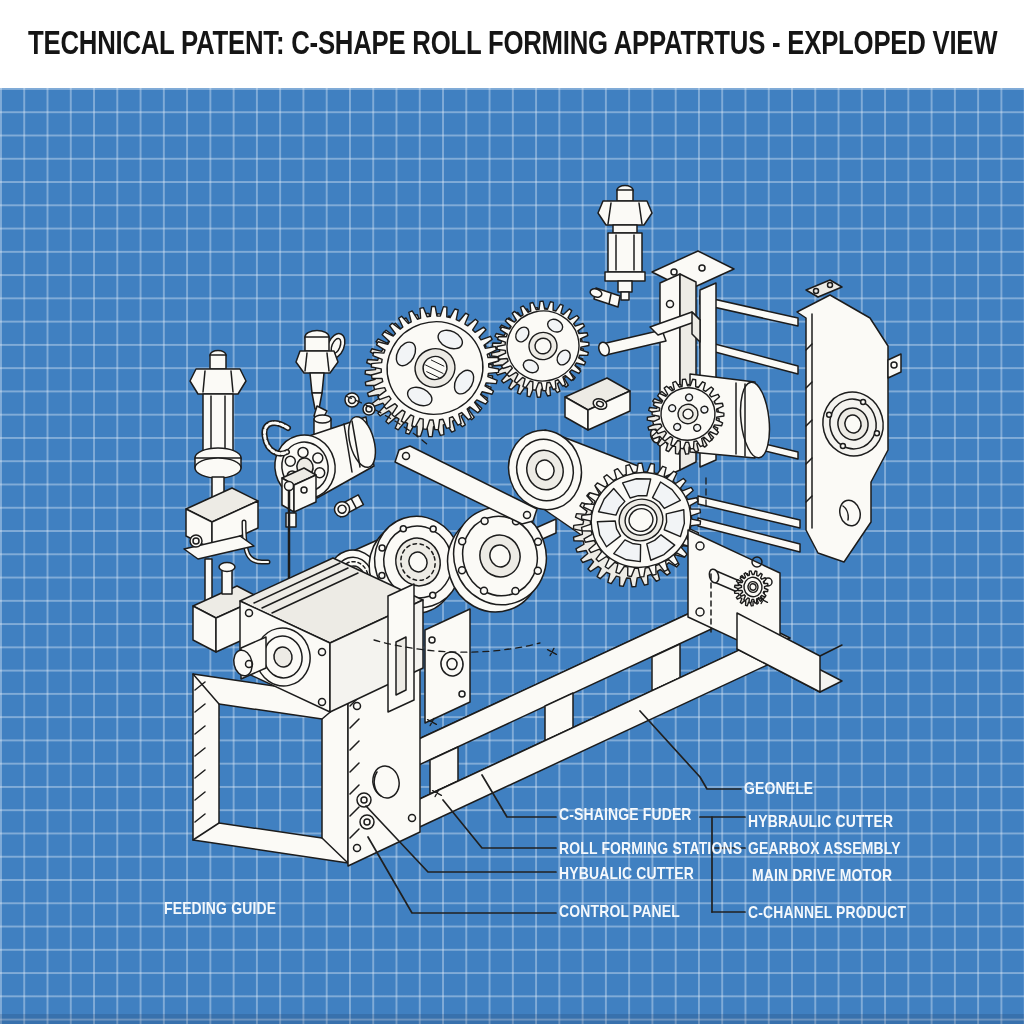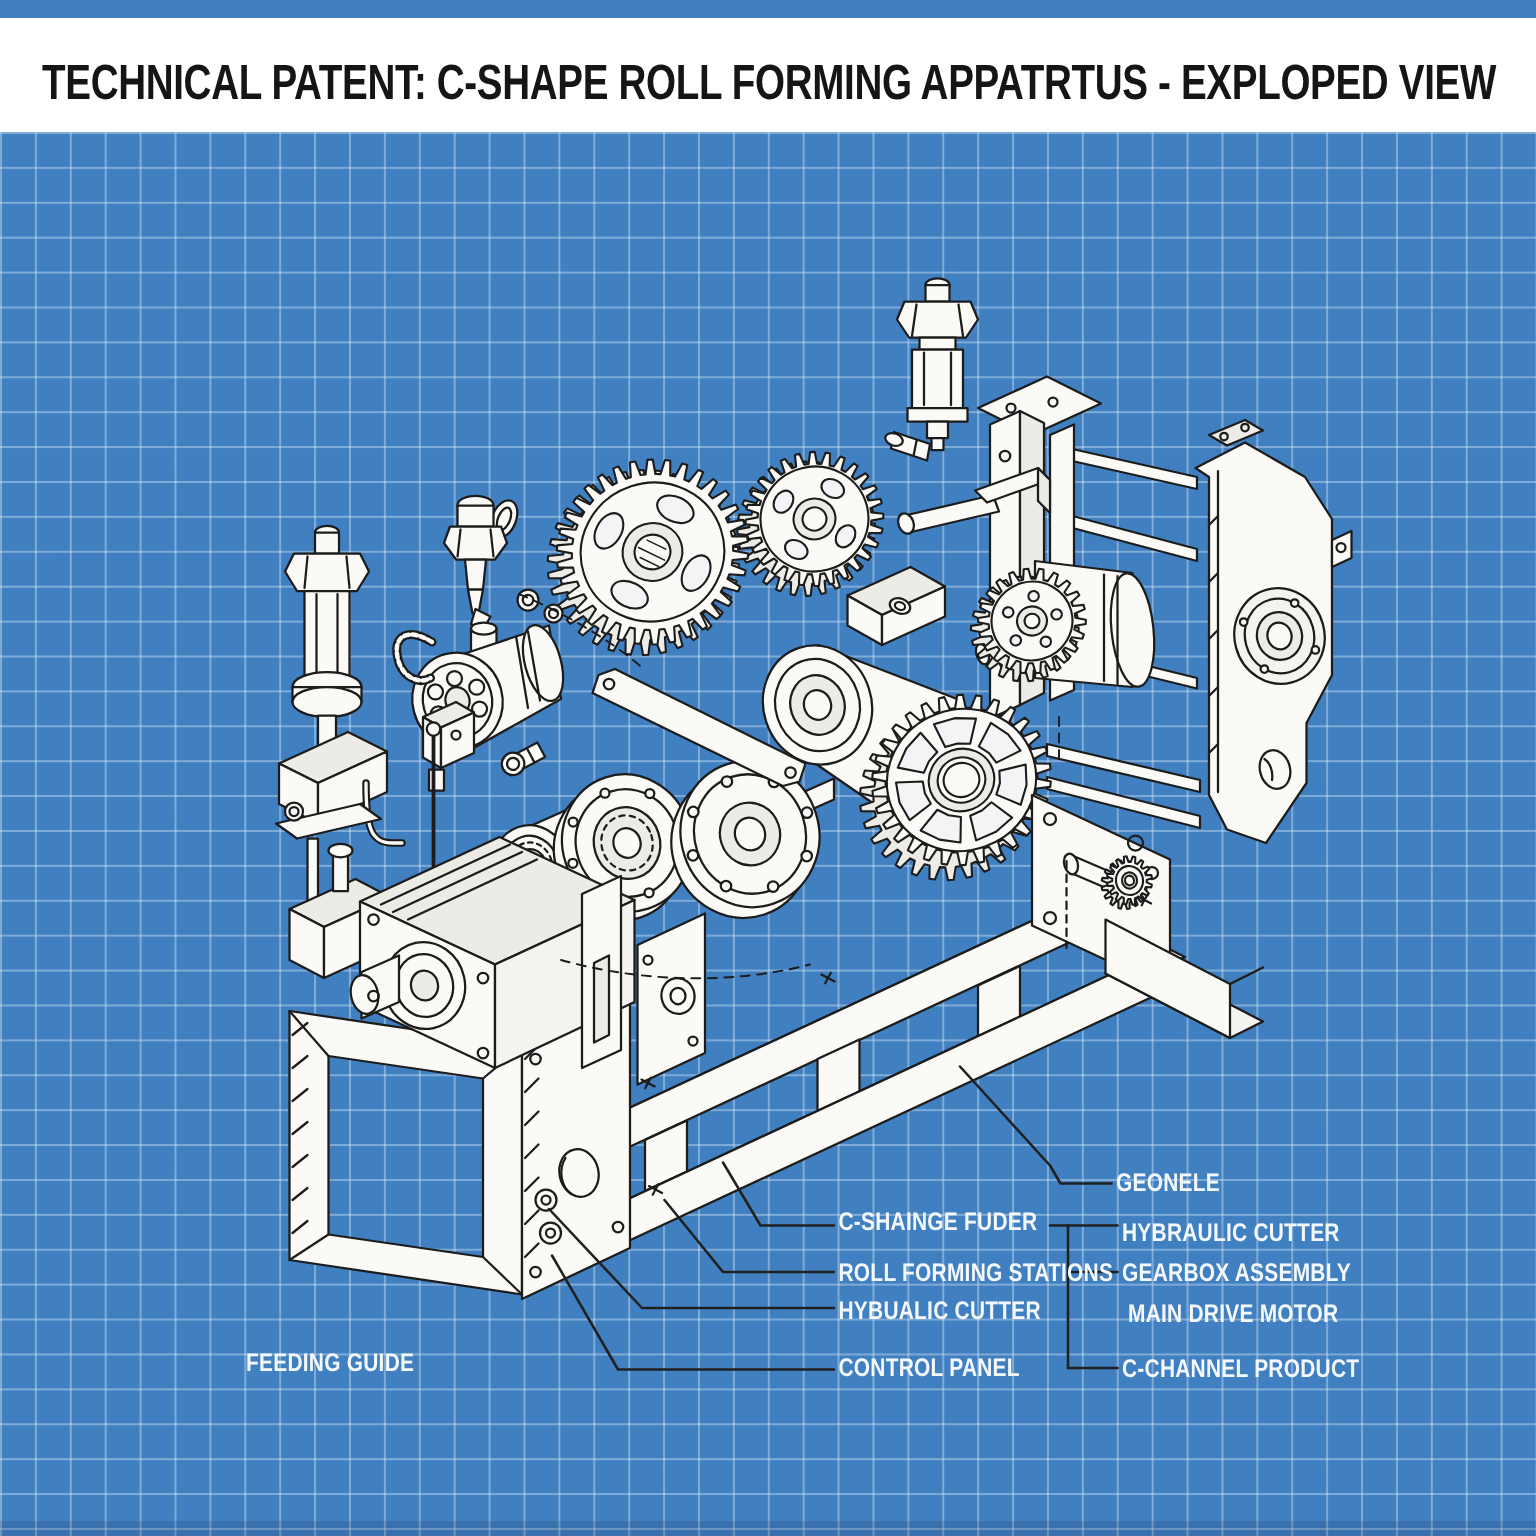--- a/index.html
+++ b/index.html
@@ -2,21 +2,21 @@
 <html style="--background: #4080c1; --grid_line: #a9c7e5; --paper: #fbfaf6; --ink: #1c1c1c; --label_text: #f4f8fc; --header_bg: #ffffff; --header_text: #151515;"><head>
 <meta charset="utf-8">
 <style>
   :root{
     --background:#4080c1; --paper:#fbfaf6; --ink:#1c1c1c;
     --label_text:#f4f8fc; --header_bg:#ffffff; --header_text:#151515;
   }
   html,body{margin:0;padding:0;}
   .screen{position:relative;width:1024px;height:1024px;overflow:hidden;
           font-family:"Liberation Sans", sans-serif;background:var(--background);}
-  .header{position:absolute;left:0;top:12px;width:1024px;height:88px;background:var(--header_bg);}
+  .header{position:absolute;left:0;top:0;width:1024px;height:88px;background:var(--header_bg);}
   .title{position:absolute;left:28px;top:24px;white-space:nowrap;
          font-size:33px;font-weight:700;color:var(--header_text);
          letter-spacing:-0.3px;transform:scaleX(0.78);transform-origin:left center;}
   .blueprint{position:absolute;left:0;top:88px;width:1024px;height:936px;
      background-color:var(--background);
      background-image:
        linear-gradient(rgba(232,241,250,0.38) 1.5px, transparent 1.5px),
        linear-gradient(90deg, rgba(232,241,250,0.38) 1.5px, transparent 1.5px);
      background-size:23.27px 23.27px;}
   .blueprint::after{content:"";position:absolute;left:0;bottom:0;width:100%;height:10px;

